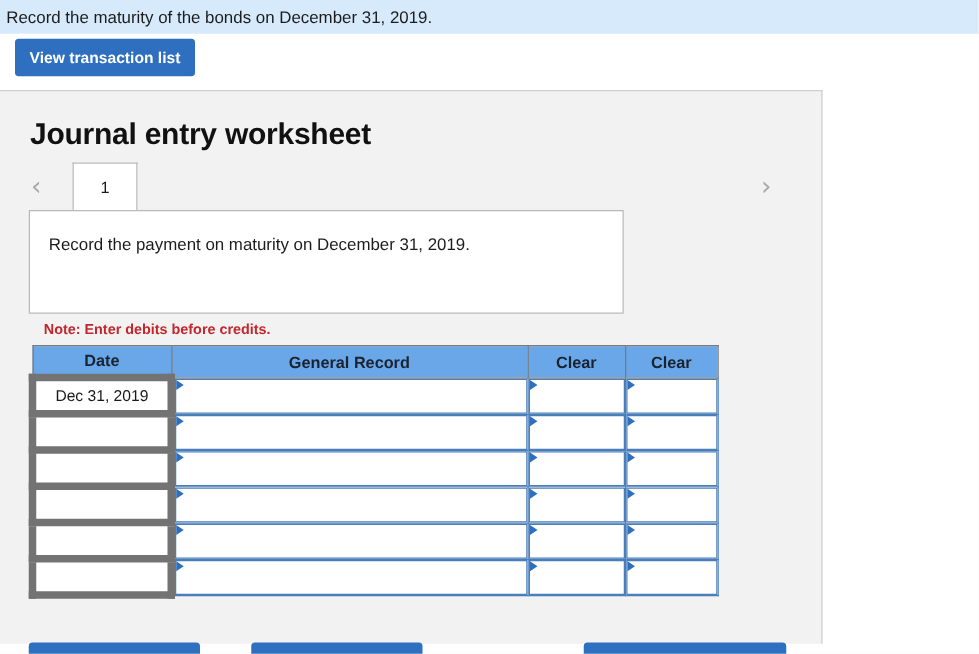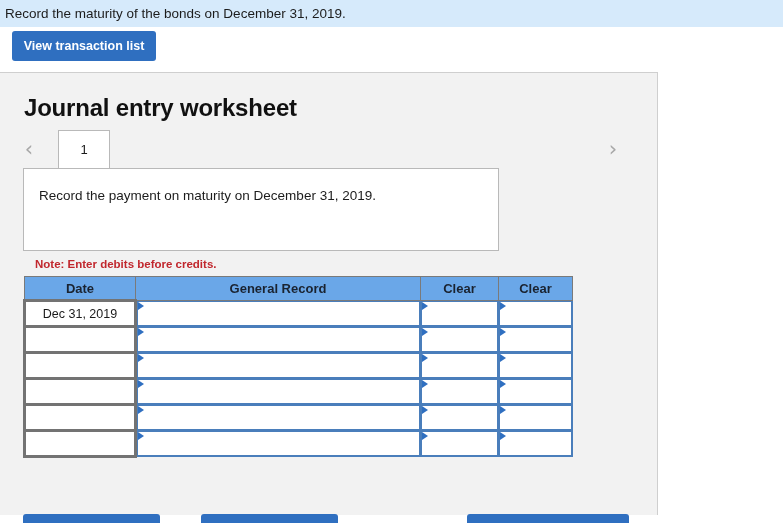--- a/index.html
+++ b/index.html
@@ -176,21 +176,21 @@
   .col-gj     { width: 284px; }
   .col-debit  { width: 77px; }
   .col-credit { width: 73px; }
 
   .journal-table td {
     padding: 0;
     height: 23px;
     background: #ffffff;
   }
   .cell-date {
-    border: 3px solid #737373;
+    border: 6px solid #737373;
     text-align: center;
     font-size: 12.5px;
     color: #1a1a1a;
   }
   
   .cell-input {
     position: relative;
     border: 1px solid #4a7ebb;
     box-shadow: inset 0 0 0 1px #4a7ebb;
     background: #ffffff;

